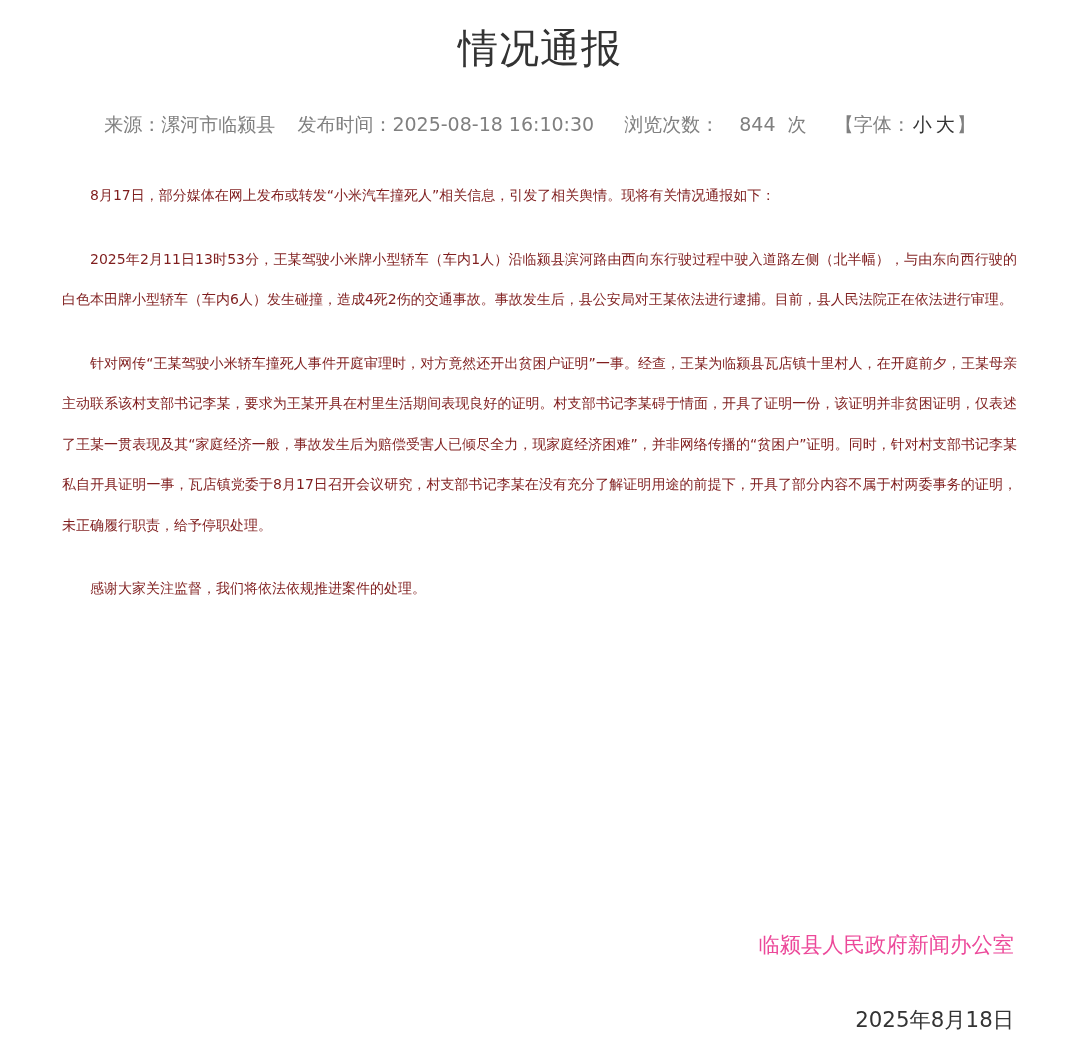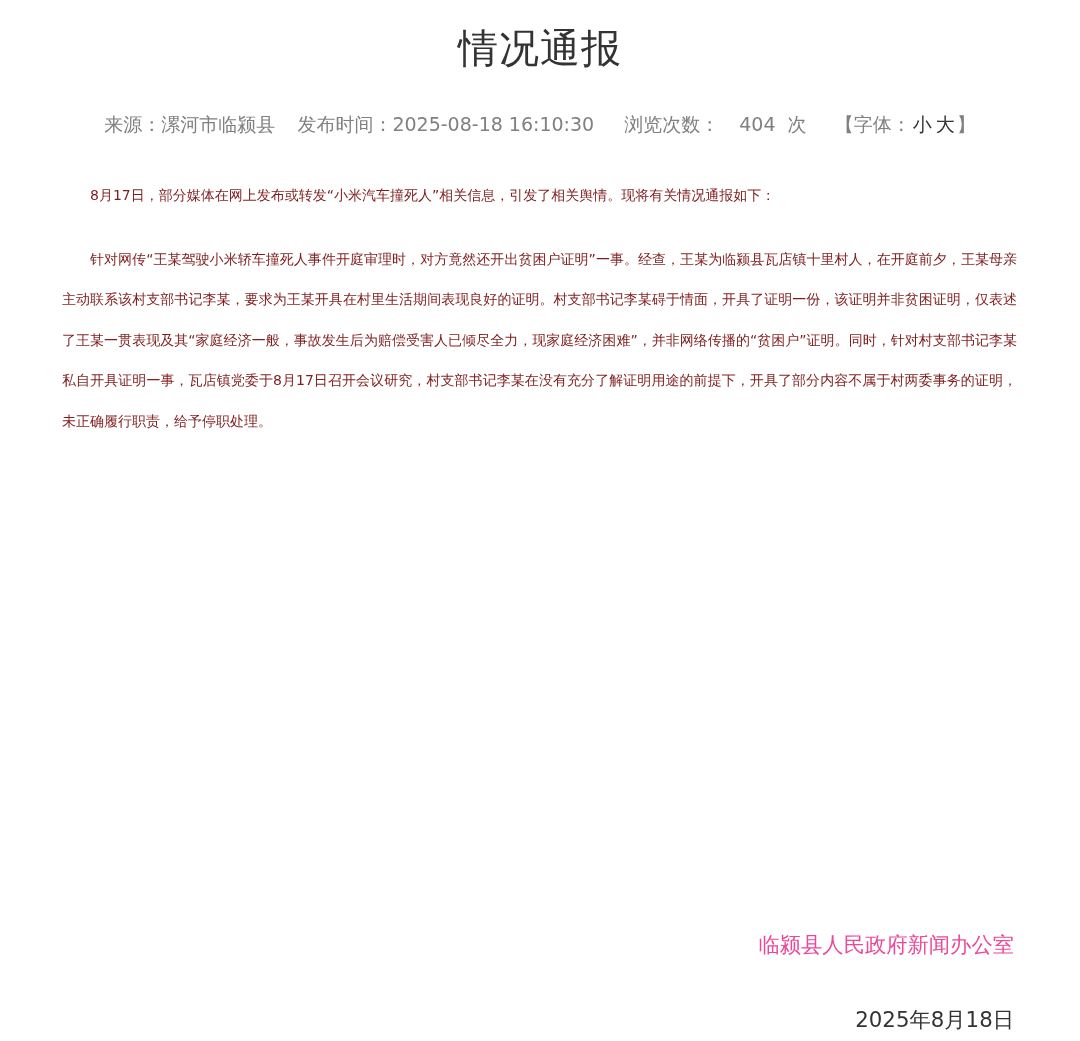--- a/index.html
+++ b/index.html
@@ -37,23 +37,25 @@
     }
   </style>
 </head>
 <body>
 
 <div class="title">情况通报</div>
 
 <div class="meta">
   <span><span style="margin:0">来源：</span><span style="margin:0">漯河市临颍县</span></span>
   <span><span style="margin:0">发布时间：</span><span style="margin:0">2025-08-18 16:10:30</span></span>
-  <span><span style="margin:8px">浏览次数：</span> <span style="margin:0 6px">404</span> <span style="margin:0">次</span></span>
+  <span><span style="margin:8px">浏览次数：</span> <span style="margin:0 6px">844</span> <span style="margin:0">次</span></span>
   <span class="fs-wrap"><span style="margin:0">【字体：</span><span class="fs-link">小</span><span class="fs-link">大</span><span style="margin:0">】</span></span>
 </div>
 
 <div class="content">
   <p>8月17日，部分媒体在网上发布或转发“小米汽车撞死人”相关信息，引发了相关舆情。现将有关情况通报如下：</p>
+  <p>2025年2月11日13时53分，王某驾驶小米牌小型轿车（车内1人）沿临颍县滨河路由西向东行驶过程中驶入道路左侧（北半幅），与由东向西行驶的白色本田牌小型轿车（车内6人）发生碰撞，造成4死2伤的交通事故。事故发生后，县公安局对王某依法进行逮捕。目前，县人民法院正在依法进行审理。</p>
   <p>针对网传“王某驾驶小米轿车撞死人事件开庭审理时，对方竟然还开出贫困户证明”一事。经查，王某为临颍县瓦店镇十里村人，在开庭前夕，王某母亲主动联系该村支部书记李某，要求为王某开具在村里生活期间表现良好的证明。村支部书记李某碍于情面，开具了证明一份，该证明并非贫困证明，仅表述了王某一贯表现及其“家庭经济一般，事故发生后为赔偿受害人已倾尽全力，现家庭经济困难”，并非网络传播的“贫困户”证明。同时，针对村支部书记李某私自开具证明一事，瓦店镇党委于8月17日召开会议研究，村支部书记李某在没有充分了解证明用途的前提下，开具了部分内容不属于村两委事务的证明，未正确履行职责，给予停职处理。</p>
+  <p>感谢大家关注监督，我们将依法依规推进案件的处理。</p>
 </div>
 
 <div class="signature">临颍县人民政府新闻办公室</div>
 <div class="date">2025年8月18日</div>
 
 </body></html>

